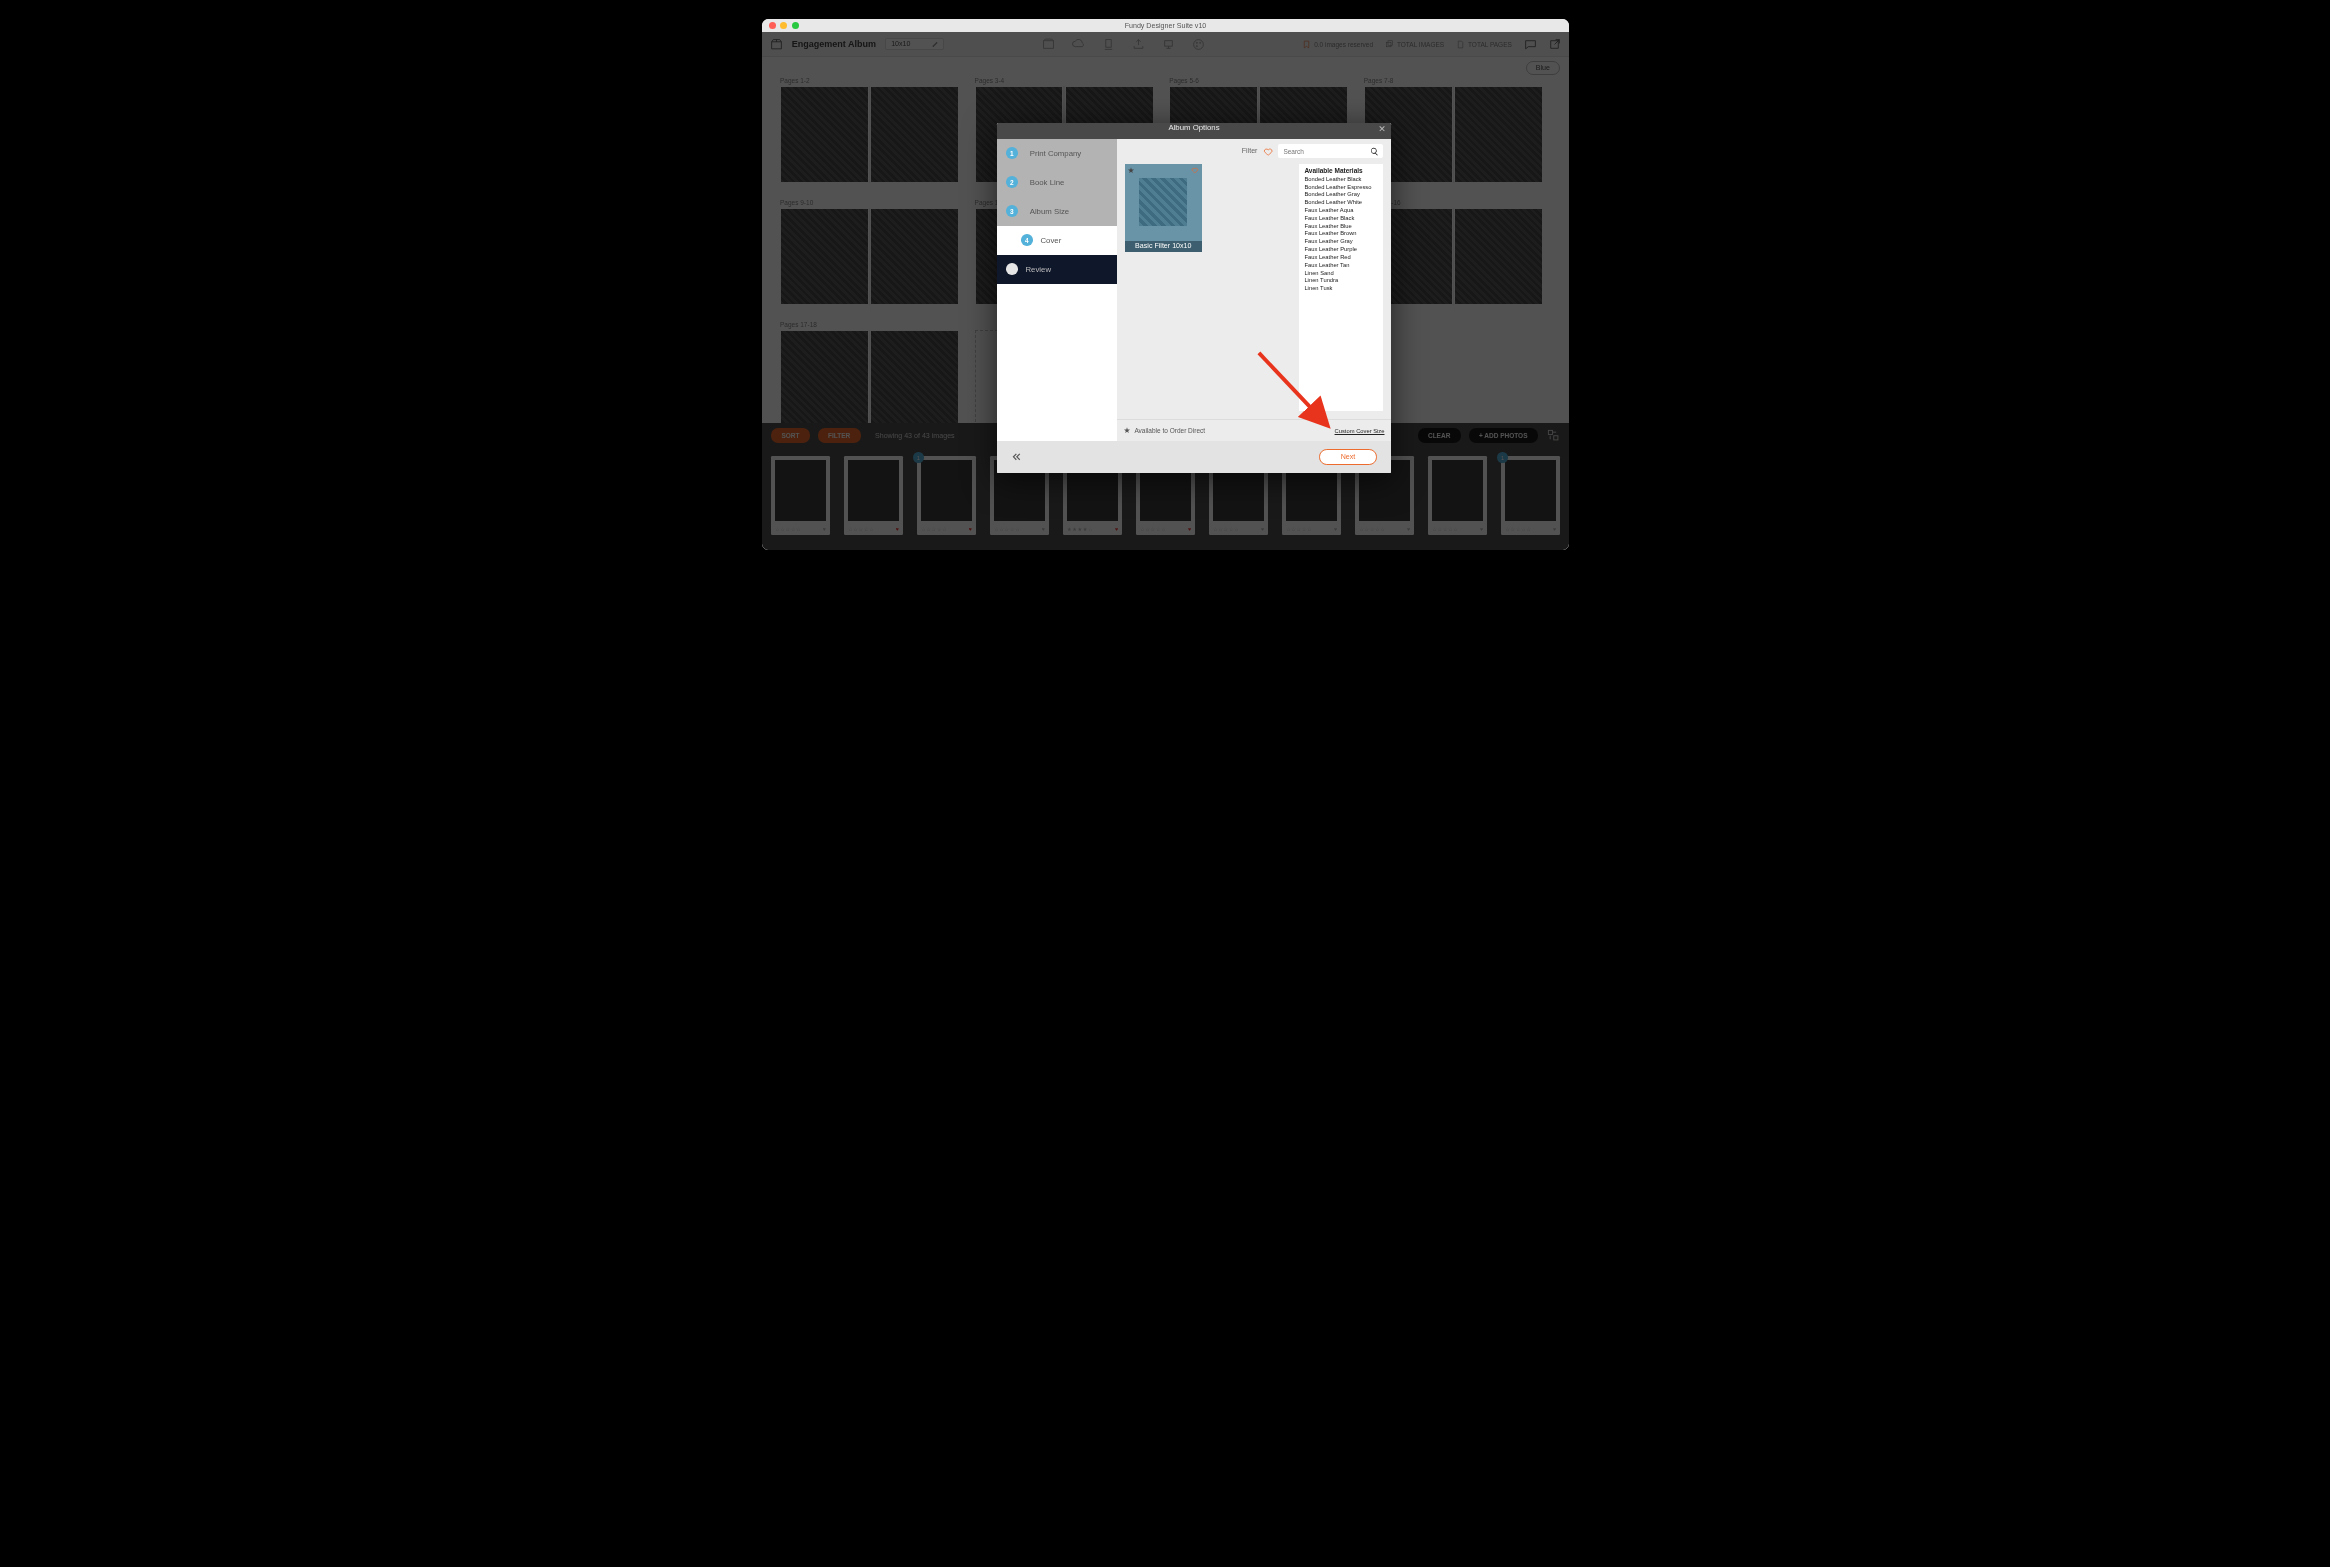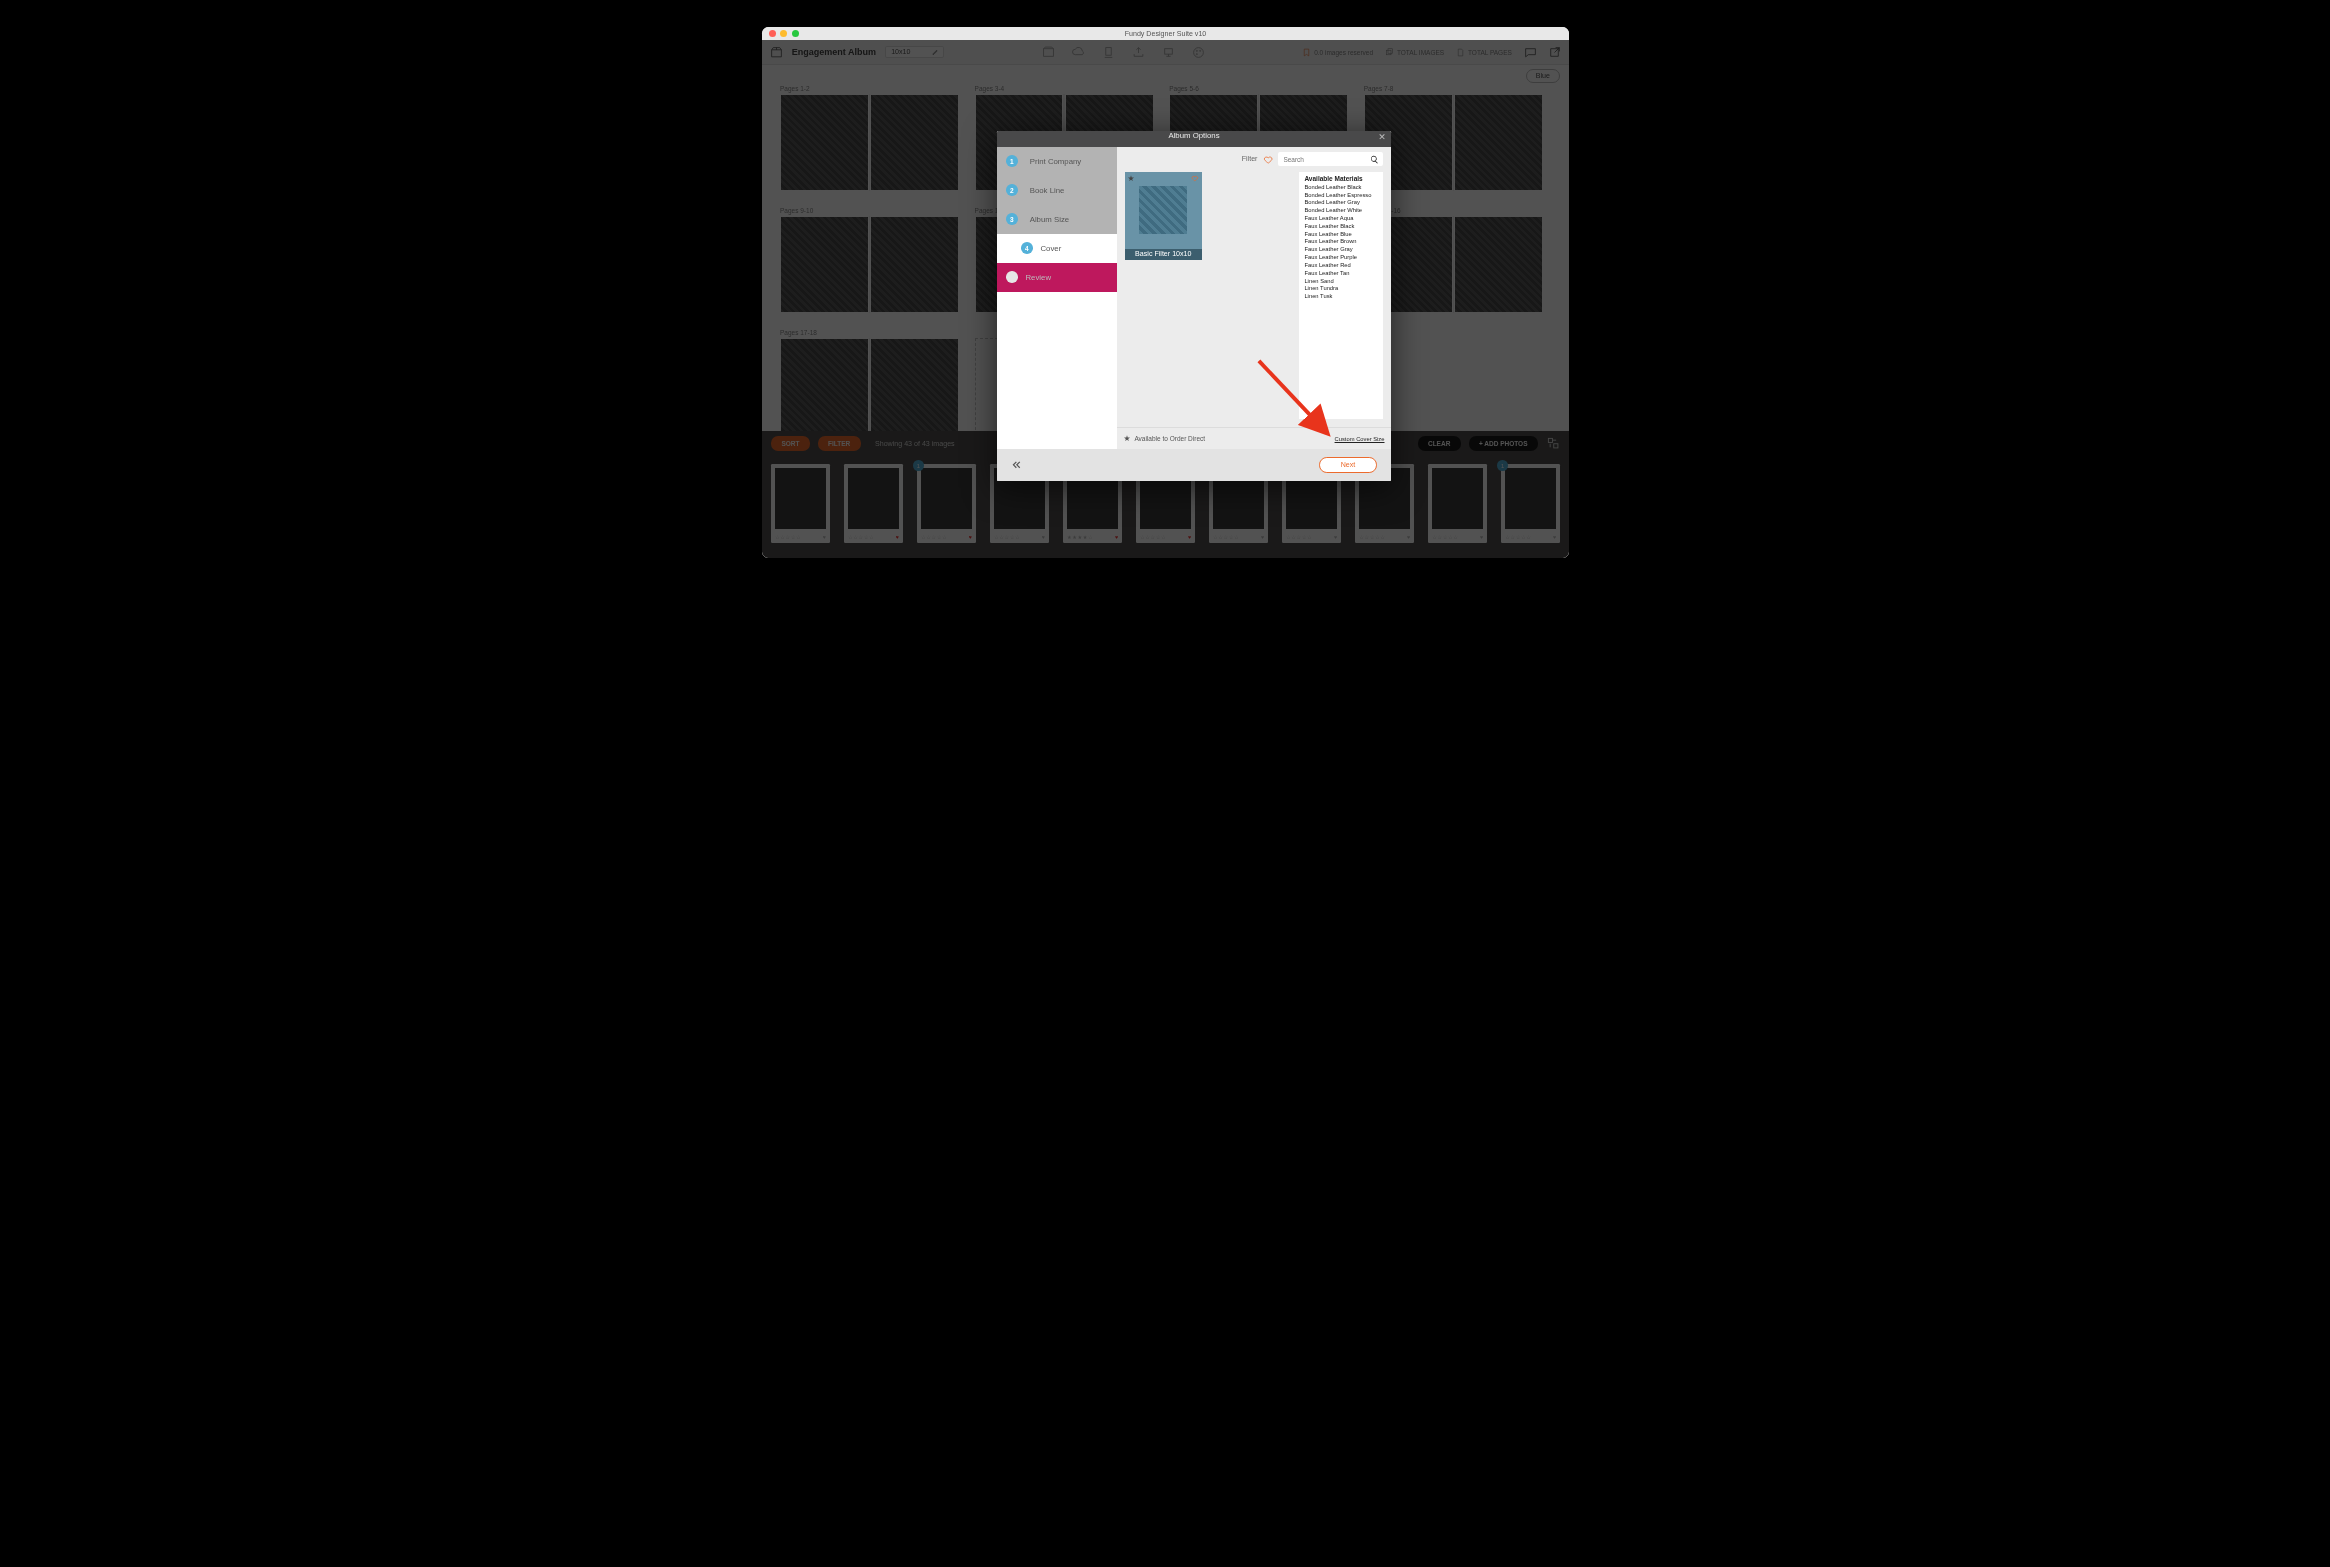--- a/index.html
+++ b/index.html
@@ -1,20 +1,20 @@
 <!DOCTYPE html>
 <html style="font-size:10.4px"><head>
 <meta charset="utf-8">
 <style>
   * { box-sizing: border-box; margin: 0; padding: 0; font-family: -apple-system, Helvetica, Arial, sans-serif; }
   html, body { width: 100%; height: 100%; background: #000; }
   .stage {
     position: relative;
     width: 863px; height: 581px;
-    margin: 8px auto;
+    margin: 0 auto;
     background: #000;
     overflow: hidden;
   }
   
   .mac-window {
     position: absolute;
     left: 28.5px; top: 19px;
     width: 807px; height: 531px;
     background: #fff;
     border-radius: 6.5px;
@@ -141,21 +141,21 @@
   }
   .modal-body { flex:1; display:flex; }
   
   .steps { width:120px; background:#fff; }
   .step {
     height:29px; display:flex; align-items:center; gap:7.8px; padding-left:9px;
     font-size:7.8px; color:#555;
   }
   .step.done { background:#b3b3b3;gap:12px; }
   .step.current { background:#fff;padding-left:24px; }
-  .step.future { background:#be185d; color:#bcbcbc; }
+  .step.future { background:#0f172a; color:#bcbcbc; }
   .step .num {
     width:11.7px; height:11.7px; border-radius:50%; background:#54b1d9; color:#fff;
     font-size:6.5px; font-weight:600; display:flex;align-items:center;justify-content:center;
   }
   .step.future .num { background:#e6e6e6; color:#fff; }
   
   .pane { flex:1; background:#ececec; display:flex; flex-direction:column; }
   .pane-top {
     height:25px; display:flex; align-items:center; justify-content:flex-end;
     gap:5.2px; padding:0 7.8px 0 0;

